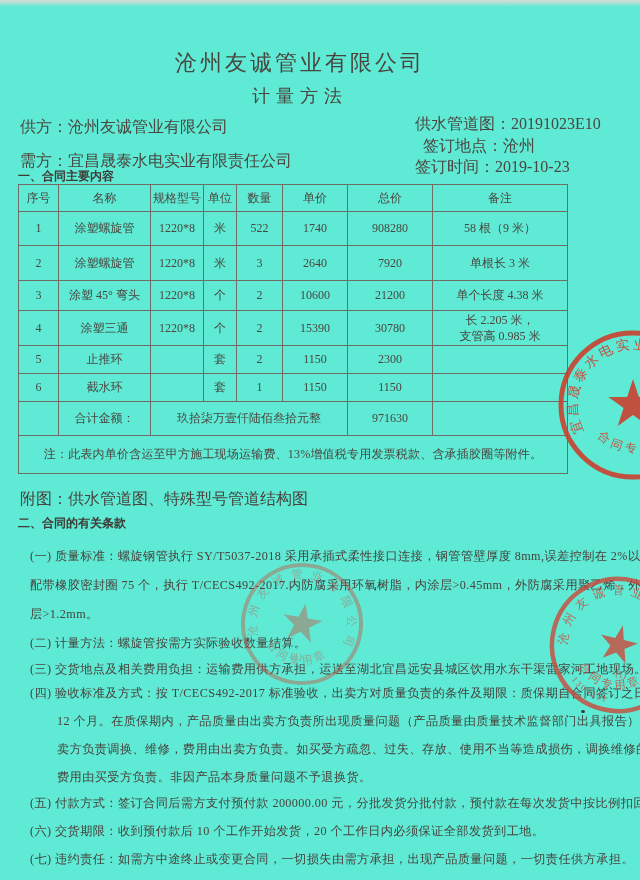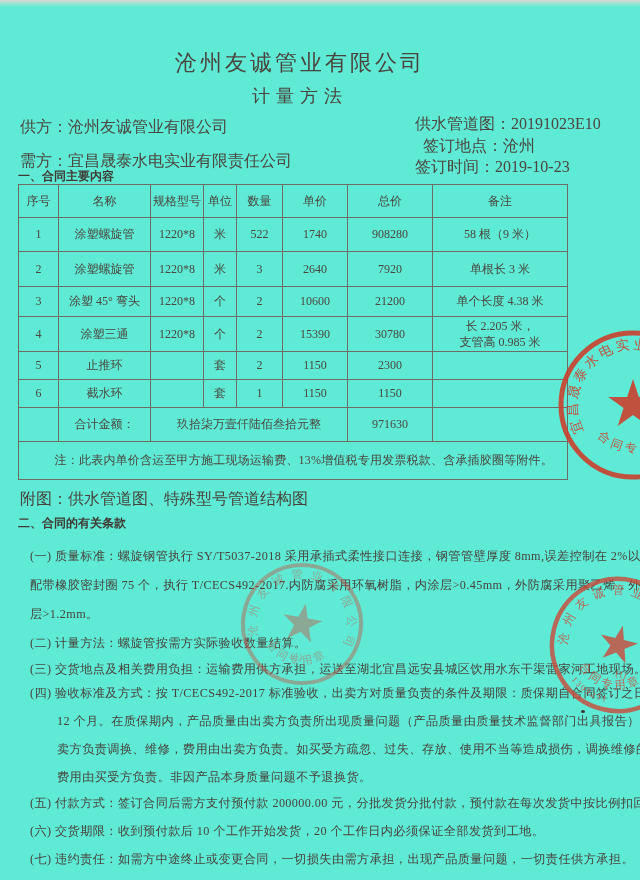--- a/index.html
+++ b/index.html
@@ -13,21 +13,21 @@
     color:#46423c;
   }
   .abs{position:absolute;}
   .scan-top{left:0;top:0;width:640px;height:7px;background:linear-gradient(#dcd9d3,rgba(251,250,247,0));}
   .title{left:0;top:48px;width:600px;text-align:center;font-size:22px;letter-spacing:3px;color:#4a453e;}
   .subtitle{left:0;top:84px;width:600px;text-align:center;font-size:18px;letter-spacing:6px;color:#4a453e;}
   .meta{font-size:16px;white-space:nowrap;color:#4b463f;}
   .sec-head{font-size:12px;font-weight:700;color:#3f3a34;white-space:nowrap;}
   table.ct{border-collapse:collapse;table-layout:fixed;width:549px;font-size:12px;color:#4b463f;}
   table.ct td,table.ct th{border:1px solid #6f6c66;font-weight:normal;text-align:center;padding:0 2px;overflow:hidden;}
-  table.ct .noteCell{text-align:right;padding:0 14px;font-size:12px;letter-spacing:0.2px;}
+  table.ct .noteCell{text-align:center;padding:0 4px;font-size:12px;letter-spacing:0.2px;}
   .pre{white-space:pre-line;line-height:1.35;}
   .clause{position:absolute;left:30px;font-size:12.2px;letter-spacing:0.4px;color:#48433d;white-space:nowrap;}
   .clause .ln{height:28px;line-height:28px;}
   .clause .lh29{height:29px;line-height:29px;}
   .clause .ind{padding-left:27px;}
   .attach{font-size:16px;white-space:nowrap;color:#48433d;}
   .stamp{position:absolute;pointer-events:none;}
   .stamp-buyer{left:548px;top:320px;opacity:0.88;}
   .stamp-sup-center{left:232px;top:554px;opacity:0.42;transform:rotate(10deg);}
   .stamp-sup-right{left:543px;top:570px;opacity:0.78;transform:rotate(14deg);}
@@ -55,21 +55,21 @@
       <col style="width:40px">
         <col style="width:92px">
         <col style="width:53px">
         <col style="width:33px">
       <col style="width:46px">
         <col style="width:65px">
         <col style="width:85px">
         <col style="width:135px">
     </colgroup>
     <tbody>
-        <tr style="height:33px">
+        <tr style="height:27px">
       <th>序号</th>
       <th>名称</th>
       <th>规格型号</th>
       <th>单位</th>
       <th>数量</th>
       <th>单价</th>
       <th>总价</th>
       <th>备注</th>
     </tr>
     <tr style="height:34px">

